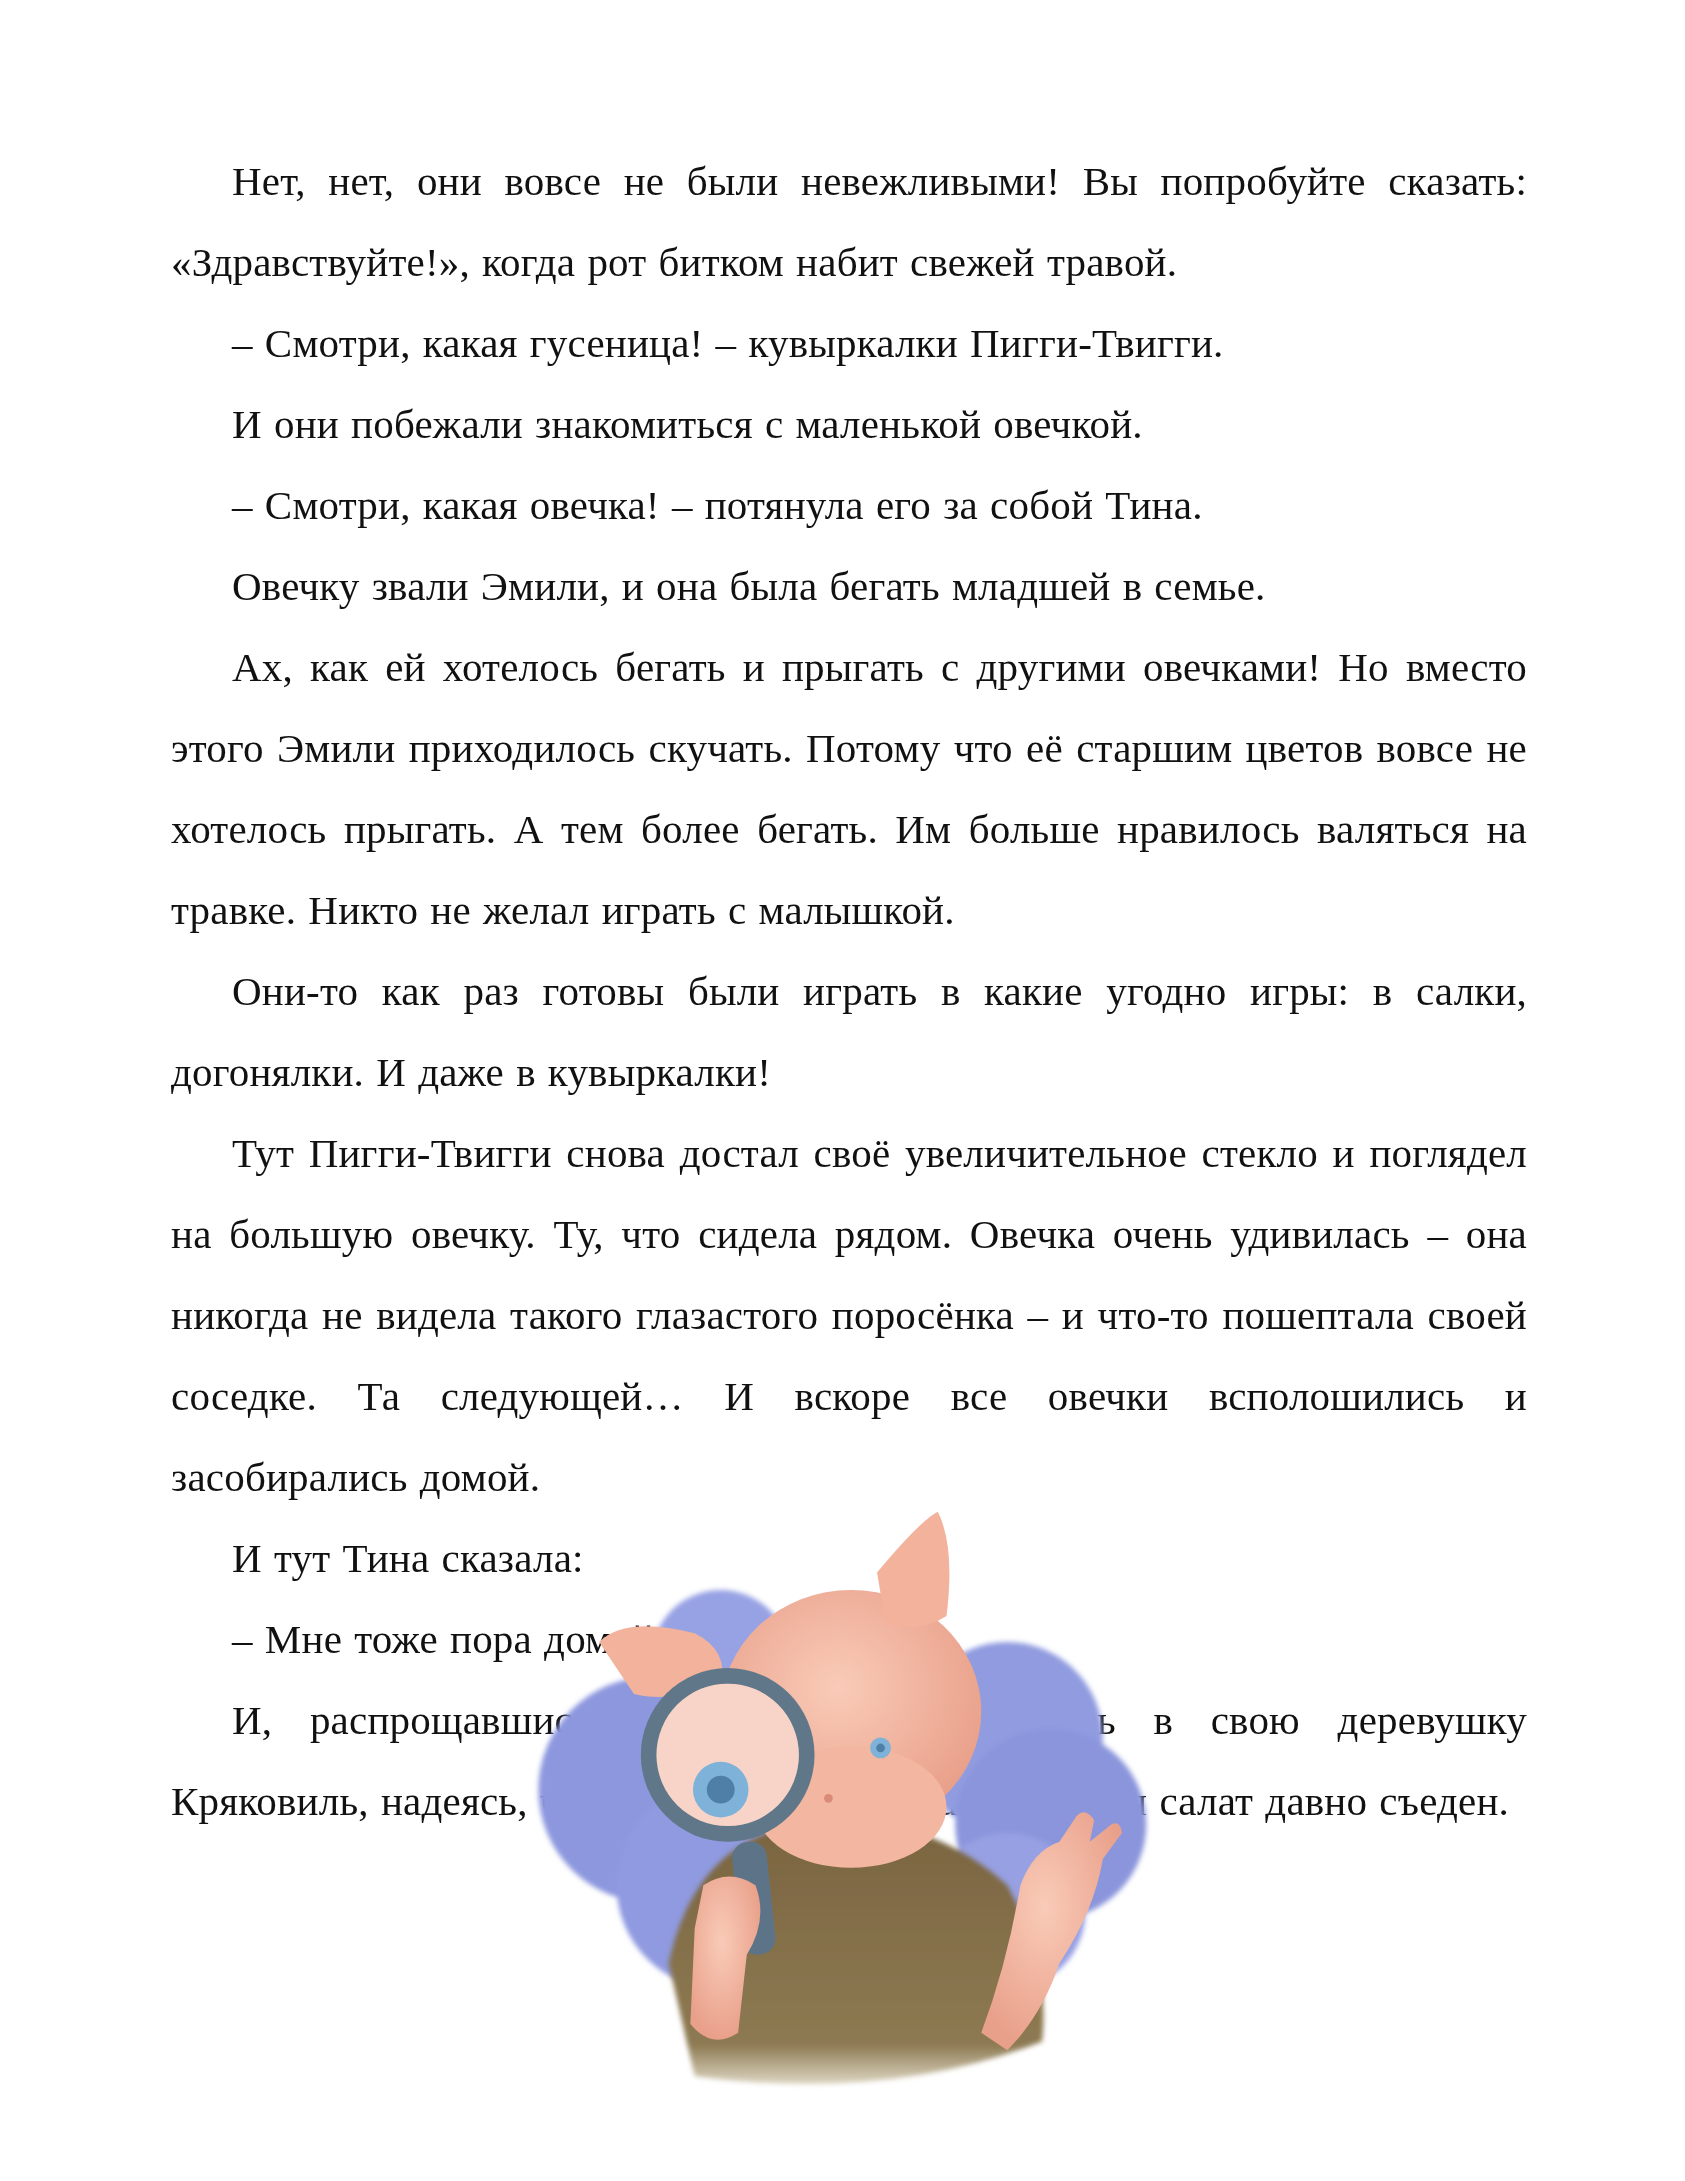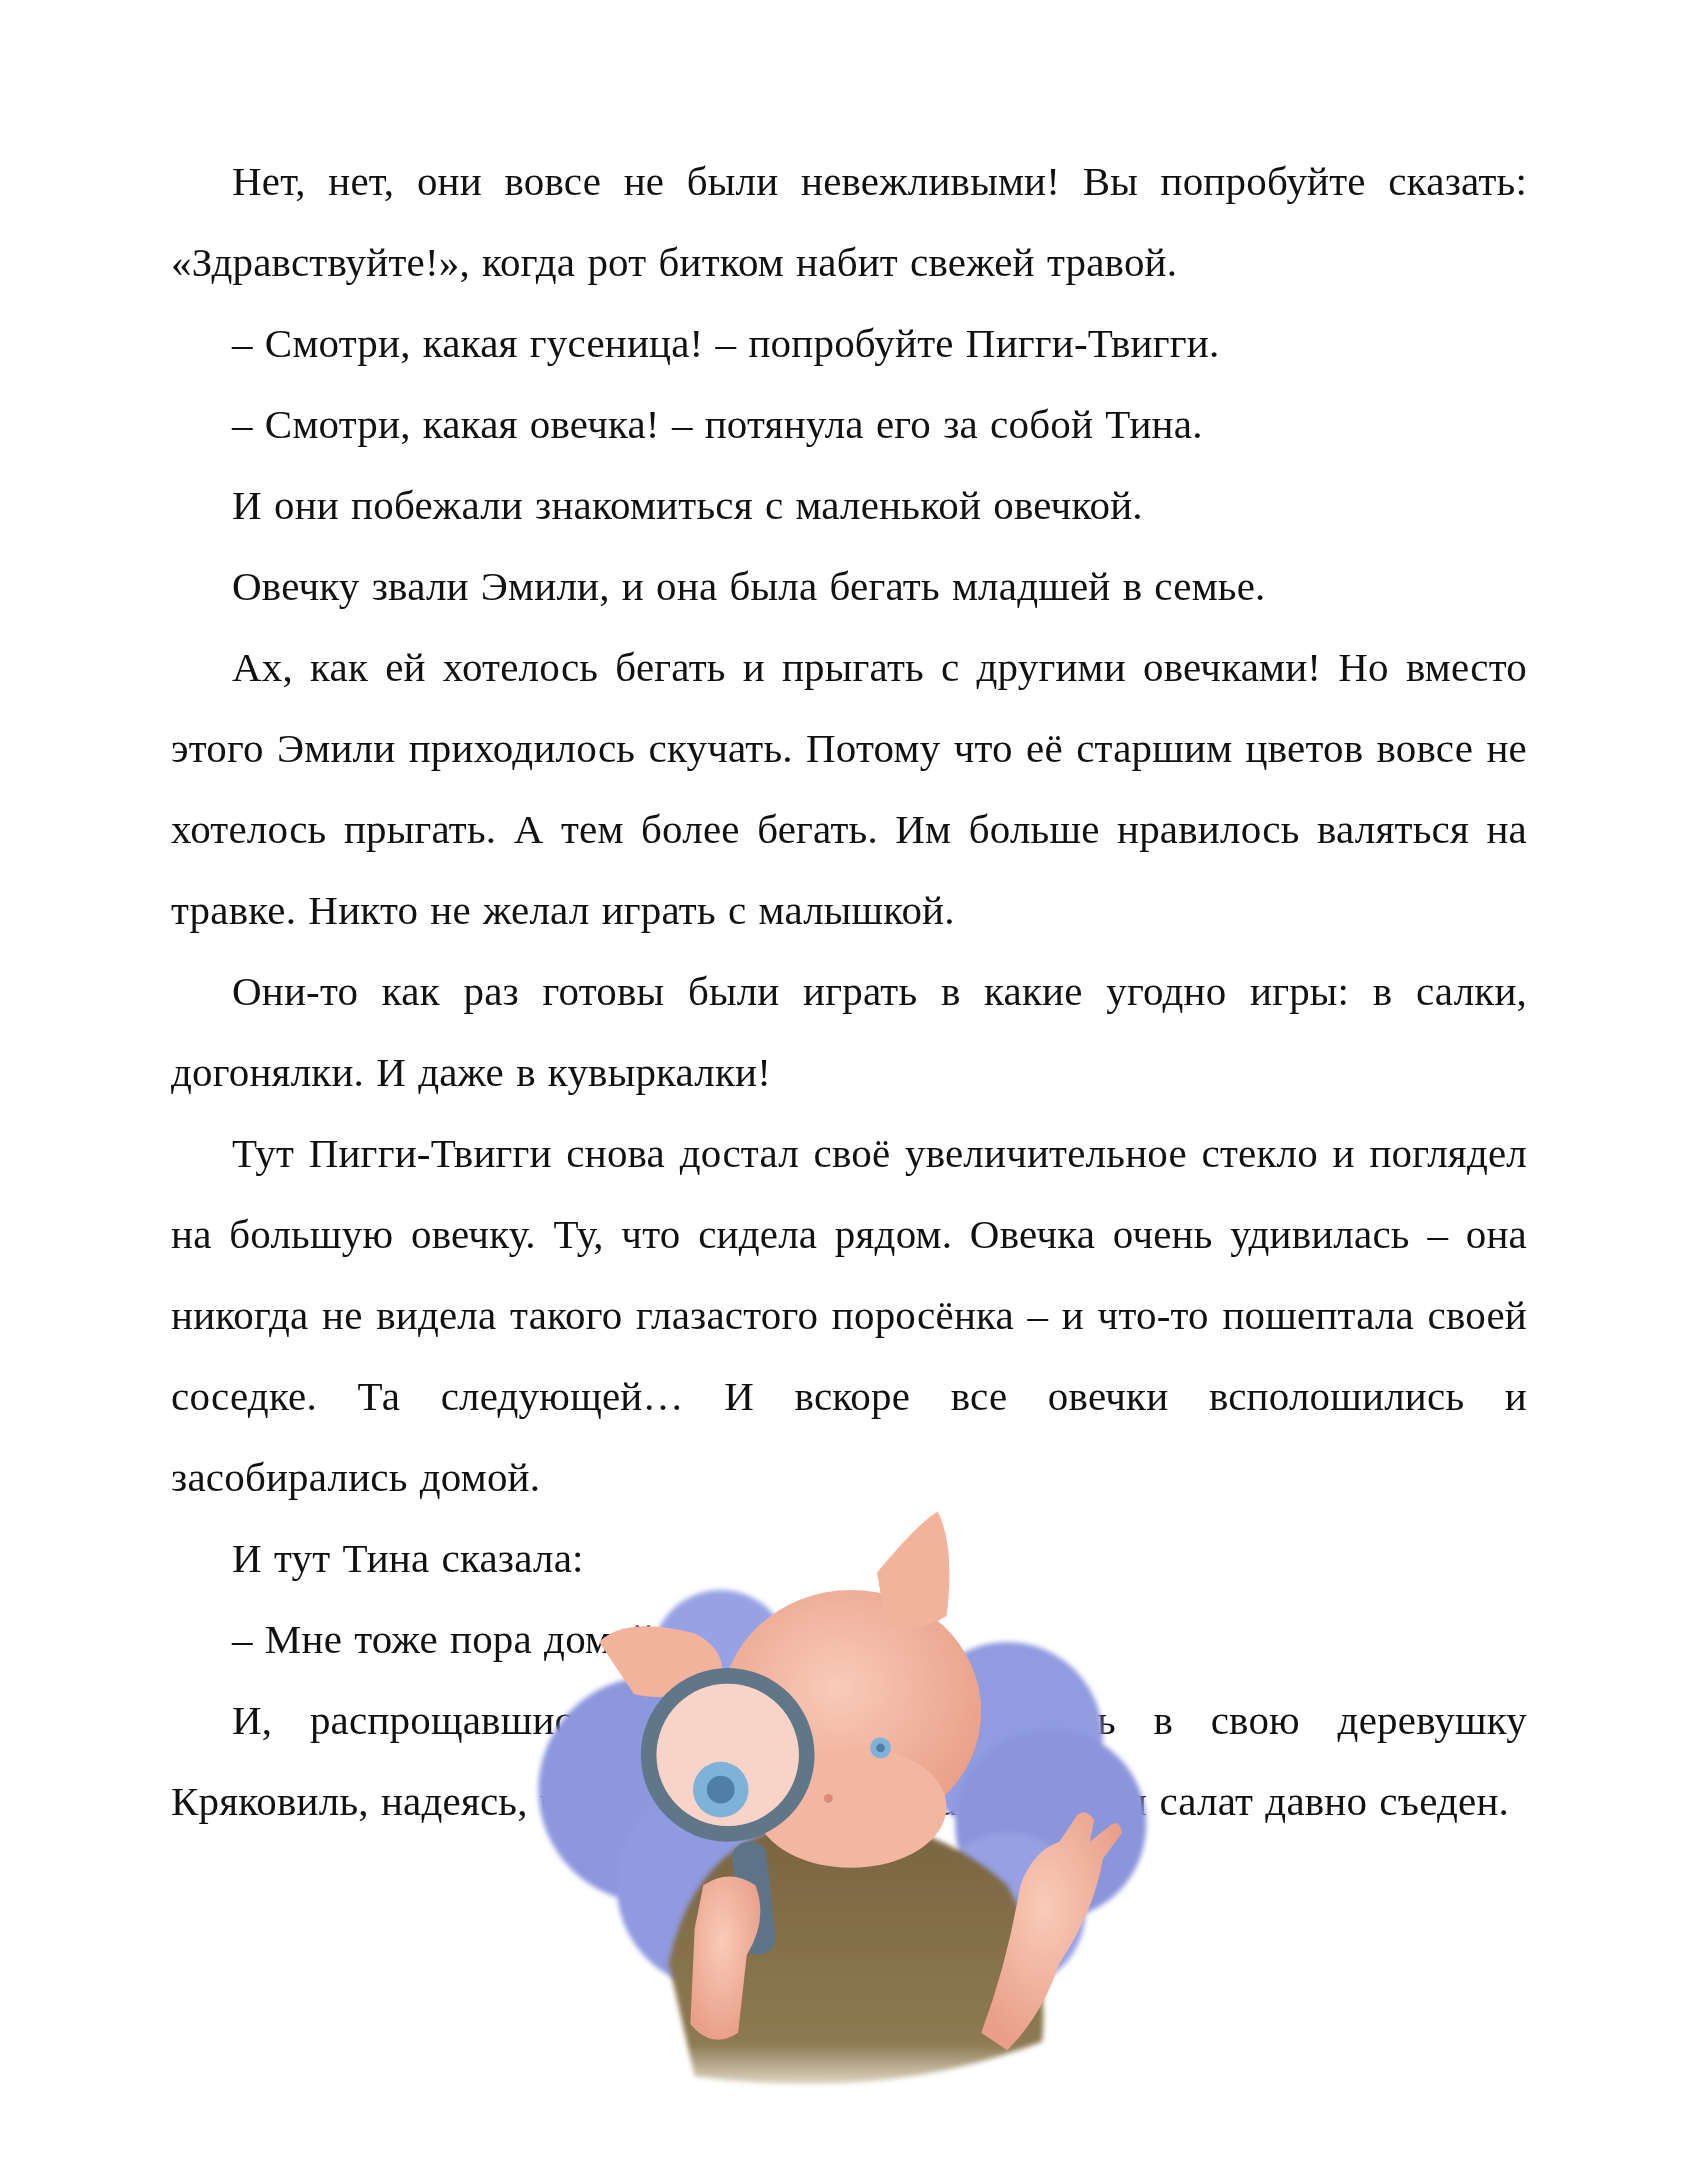--- a/index.html
+++ b/index.html
@@ -14,23 +14,23 @@
     .text-block p { margin: 0; text-indent: 61px; hyphens: manual; }
     .illustration { position: absolute; left: 521px; top: 1477px; width: 660px; height: 660px; }
     .illustration svg { width: 660px; height: 660px; display: block; }
   </style>
 </head>
 <body>
 
 <div class="page">
   <div class="text-block">
     <p>Нет, нет, они вовсе не были невежливыми! Вы попробуйте ска­зать: «Здравствуйте!», когда рот битком набит свежей травой.</p>
-    <p>– Смотри, какая гусеница! – попробуйте Пигги-Твигги.</p>
+    <p>– Смотри, какая гусеница! – кувыркалки Пигги-Твигги.</p>
+    <p>И они побежали знакомиться с маленькой овечкой.</p>
     <p>– Смотри, какая овечка! – потянула его за собой Тина.</p>
-    <p>И они побежали знакомиться с маленькой овечкой.</p>
     <p>Овечку звали Эмили, и она была бегать младшей в семье.</p>
     <p>Ах, как ей хотелось бегать и прыгать с другими овечками! Но вместо этого Эмили приходилось скучать. Потому что её старшим цветов вовсе не хотелось прыгать. А тем более бегать. Им больше нравилось валяться на травке. Никто не желал играть с малышкой.</p>
     <p>Они-то как раз готовы были играть в какие угодно игры: в сал­ки, догонялки. И даже в кувыркалки!</p>
     <p>Тут Пигги-Твигги снова достал своё увеличительное стекло и поглядел на большую овечку. Ту, что сидела рядом. Овечка очень удивилась – она никогда не видела такого глазастого поросёнка – и что-то пошептала своей соседке. Та следующей… И вскоре все овечки всполошились и засобирались домой.</p>
     <p>И тут Тина сказала:</p>
     <p>– Мне тоже пора домой.</p>
     <p>И, распрощавшись с друзьями, отправилась в свою деревушку Кряковиль, надеясь, что обед уже прошёл, а матушкин салат давно съеден.</p>
   </div>
 
   <div class="illustration">

